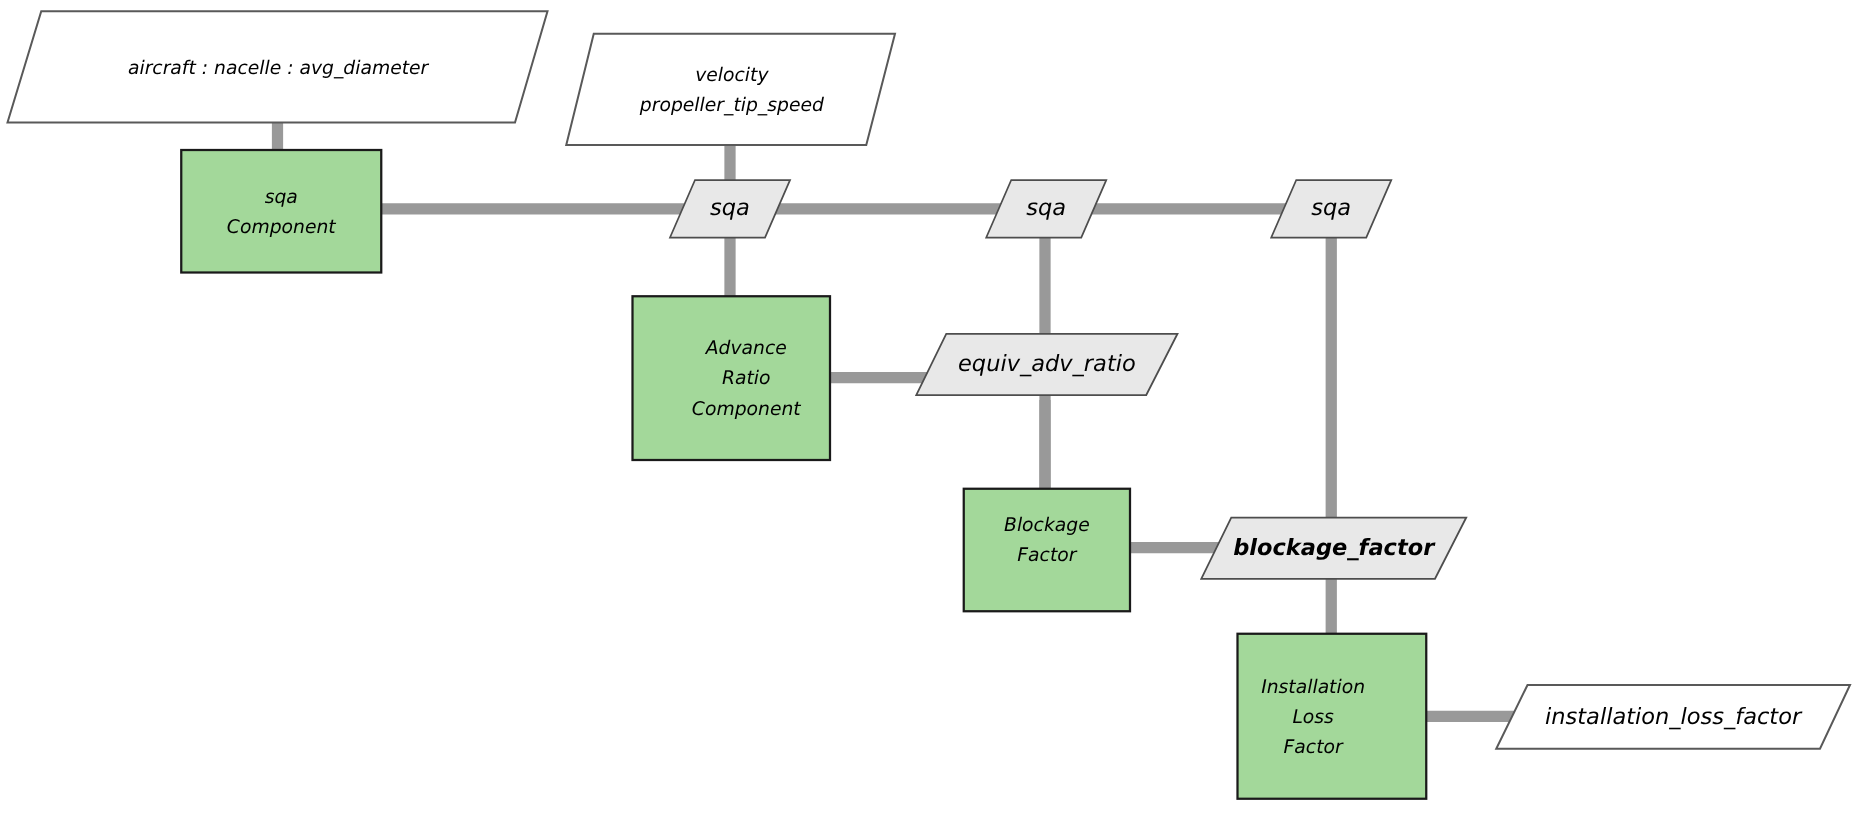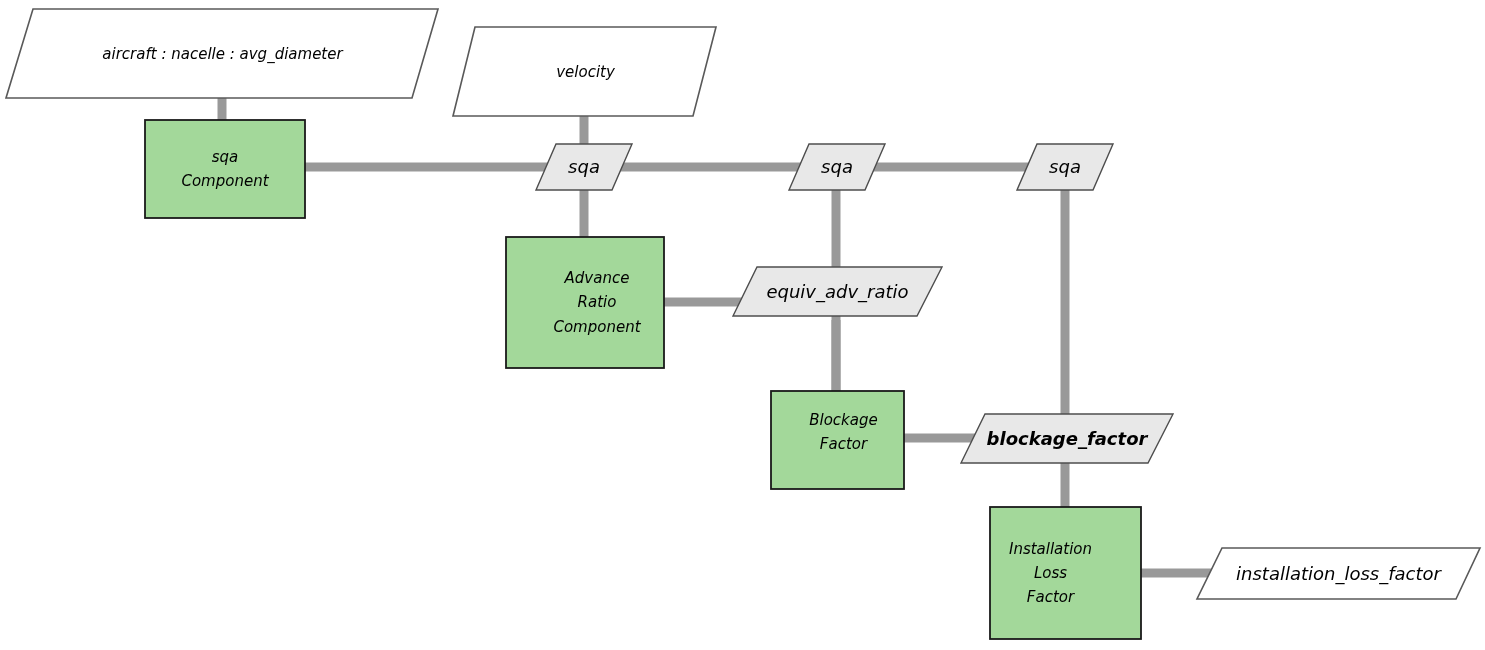--- a/index.html
+++ b/index.html
@@ -104,20 +104,21 @@
         <span class="line">aircraft : nacelle : avg_diameter</span>
       </div>
     </div>
 
     <div class="node" style="left:448px; top:24px; width:275px; height:96px;">
       <svg width="275" height="96" viewBox="0 0 275 96">
         <polygon points="27,3 268,3 245,92 5,92" fill="#ffffff" stroke="#595959" stroke-width="1.6"></polygon>
       </svg>
       <div class="node-label">
         <span class="line">velocity</span>
+        <span class="line">propeller_tip_speed</span>
       </div>
     </div>
 
     <div class="node" style="left:144px; top:119px; width:162px; height:100px;">
       <svg width="162" height="100" viewBox="0 0 162 100">
         <rect x="1" y="1" width="160" height="98" fill="#a3d89a" stroke="#1a1a1a" stroke-width="1.8"></rect>
       </svg>
       <div class="node-label">
         <span class="line">sqa</span>
         <span class="line">Component</span>
@@ -164,21 +165,21 @@
 
     <div class="node" style="left:730px; top:265px; width:215px; height:54px;">
       <svg width="215" height="54" viewBox="0 0 215 54">
         <polygon points="27,2 212,2 187,51 3,51" fill="#e8e8e8" stroke="#4d4d4d" stroke-width="1.4"></polygon>
       </svg>
       <div class="node-label small">
         <span class="line">equiv_adv_ratio</span>
       </div>
     </div>
 
-    <div class="node" style="left:770px; top:390px; width:135px; height:84px;padding-left:12px;">
+    <div class="node" style="left:770px; top:390px; width:135px; height:84px;">
       <svg width="135" height="100" viewBox="0 0 135 100">
         <rect x="1" y="1" width="133" height="98" fill="#a3d89a" stroke="#1a1a1a" stroke-width="1.8"></rect>
       </svg>
       <div class="node-label">
         <span class="line">Blockage</span>
         <span class="line">Factor</span>
       </div>
     </div>
 
     <div class="node" style="left:958px; top:412px; width:218px; height:54px;font-weight:bold;">

